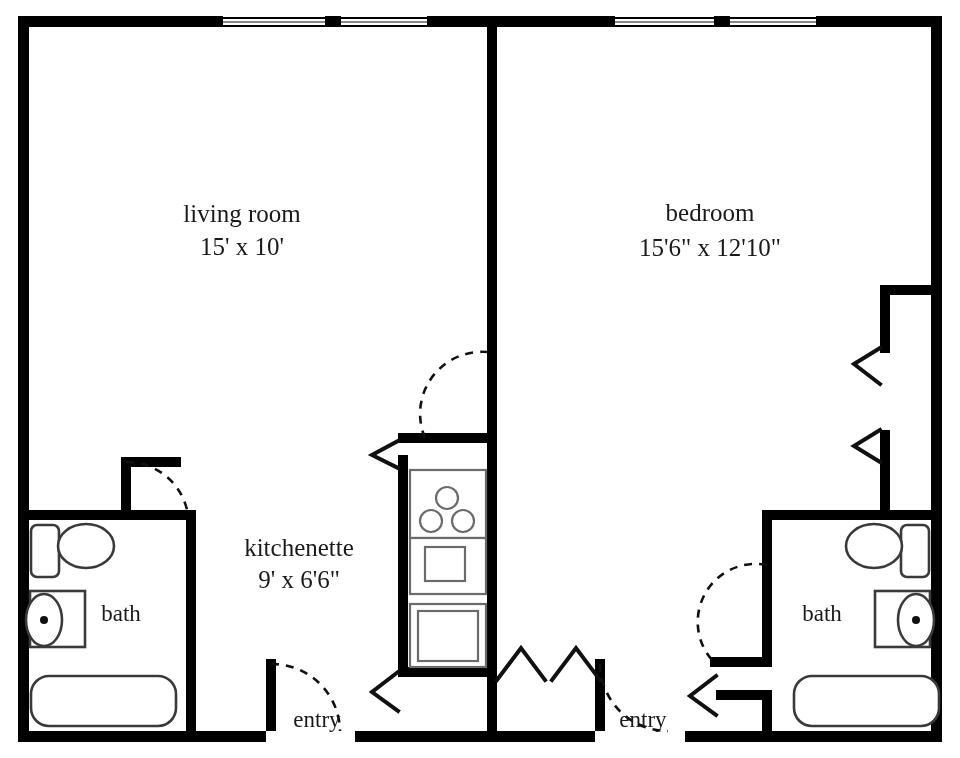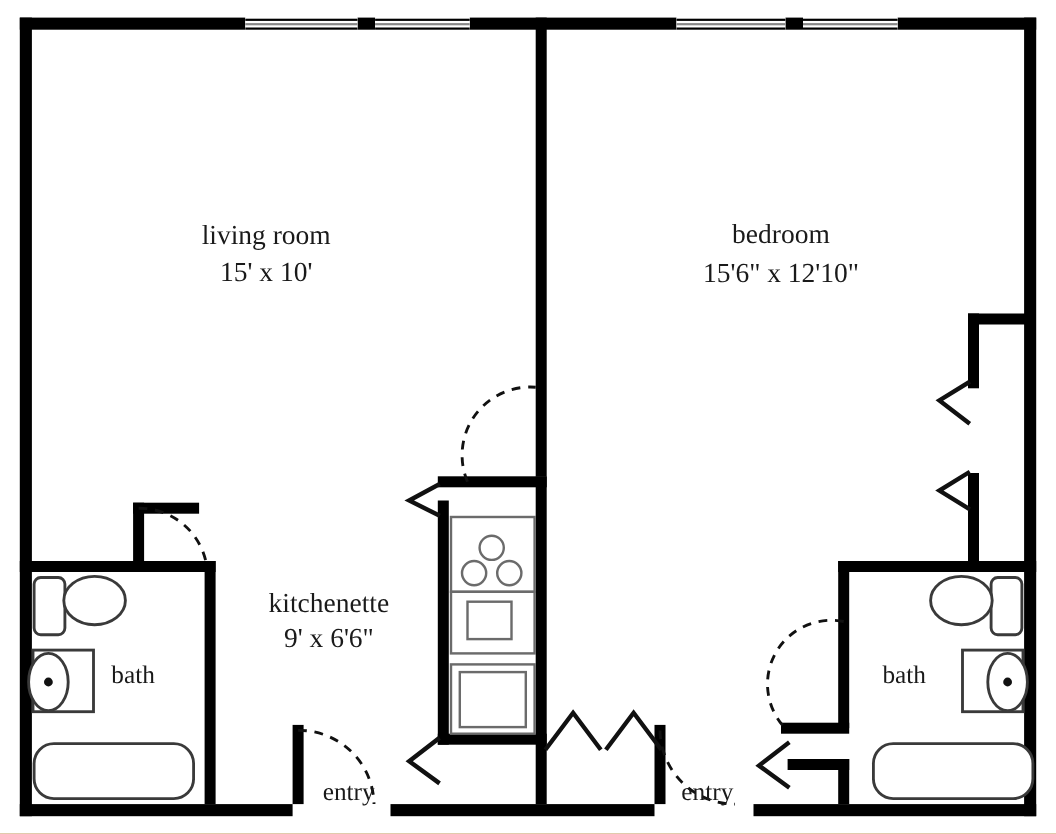--- a/index.html
+++ b/index.html
@@ -1,21 +1,21 @@
 <!DOCTYPE html>
 <html><head>
 <meta charset="utf-8">
 <title>Floor Plan</title>
 <style>
   html,body{margin:0;padding:0;background:#ffffff;}
   body{
     font-family:"Liberation Serif", serif;
     width:960px;height:758px;overflow:hidden;
   }
-  #plan-wrap{position:relative;width:960px;height:758px;background:#a16207;}
+  #plan-wrap{position:relative;width:960px;height:758px;background:#ec4899;}
   #plan-svg{display:block;width:960px;height:758px;}
   .room-label{
     font-family:"Liberation Serif", serif;
     fill:#1a1a1a;
     text-anchor:middle;
   }
   .room-name{font-size:25px;}
   .room-dims{font-size:25px;}
   .small-label{font-size:23px;}
 </style>

